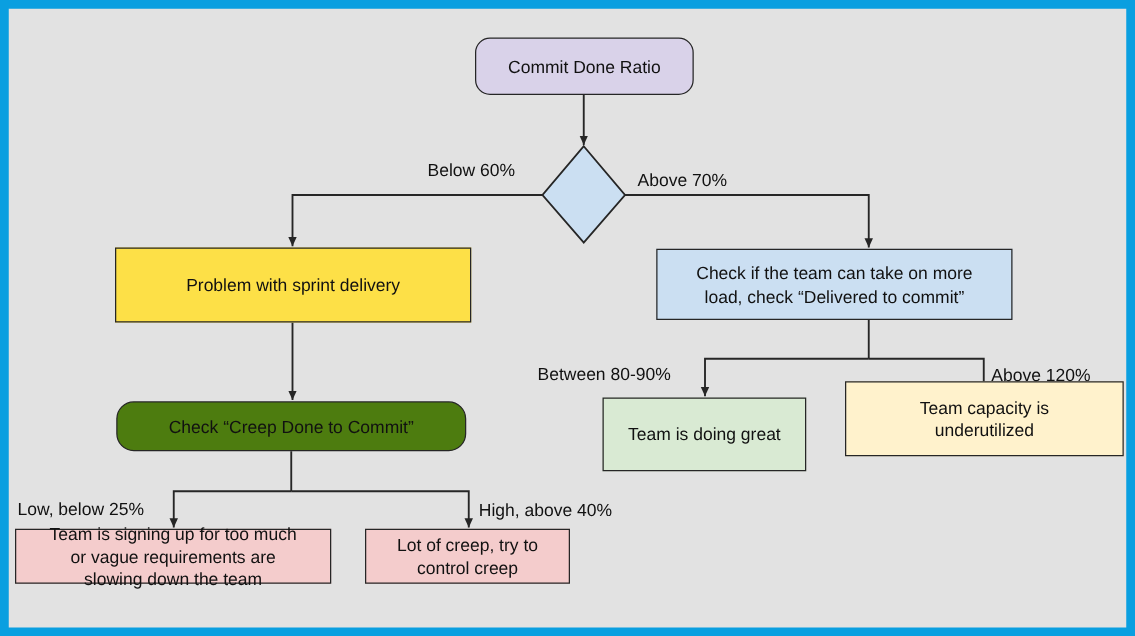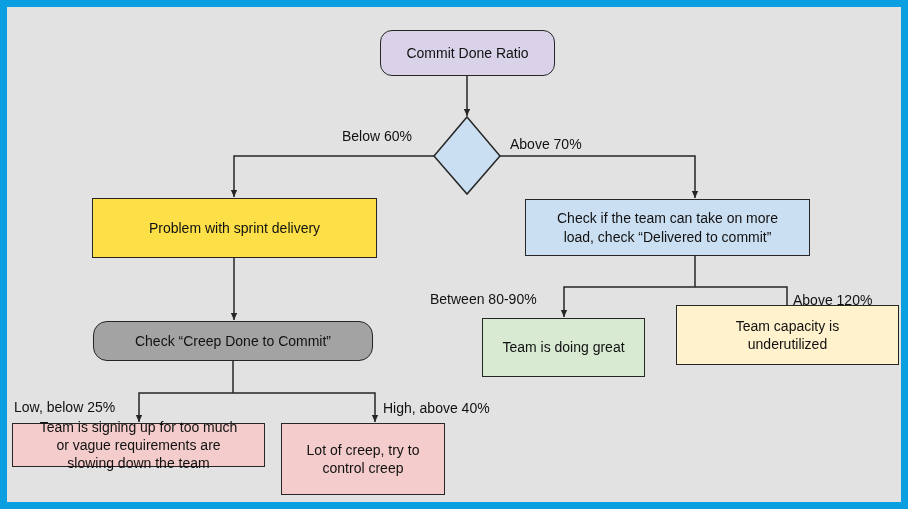--- a/index.html
+++ b/index.html
@@ -42,21 +42,21 @@
     white-space: nowrap;
     margin-left: -7px;
     margin-top: -7px;
   }
   
   #n-start        { left: 380px; top: 30px;  width: 175px; height: 46px; border-radius: 12px; }
   #n-problem      { left: 92px;  top: 198px; width: 285px; height: 60px; }
   #n-check-load   { left: 525px; top: 199px; width: 285px; height: 57px; }
   #n-check-creep  { left: 93px;  top: 321px; width: 280px; height: 40px; border-radius: 14px; }
   #n-signing-up   { left: 12px;  top: 423px; width: 253px; height: 44px; }
-  #n-lot-of-creep { left: 281px; top: 423px; width: 164px; height: 72px; }
+  #n-lot-of-creep { left: 292px; top: 423px; width: 164px; height: 44px; }
   #n-doing-great  { left: 482px; top: 318px; width: 163px; height: 59px; }
   #n-underutilized{ left: 676px; top: 305px; width: 223px; height: 60px; }
   
   #l-below-60     { left: 342px; top: 128px; }
   #l-above-70     { left: 510px; top: 136px; }
   #l-low-below-25 { left: 14px;  top: 399px; }
   #l-high-above-40{ left: 383px; top: 400px; }
   #l-between-80-90{ left: 430px; top: 291px; }
   #l-above-120    { left: 793px; top: 292px; }
 </style>
@@ -86,21 +86,21 @@
     <polygon points="467,117 500,156 467,194 434,156" stroke="#262626" stroke-width="1.5" fill="#cbdff2"></polygon>
   </svg>
 
   <div class="node" id="n-start" style="background-color: rgb(217, 210, 233);">Commit Done Ratio</div>
 
   <div class="node" id="n-problem" style="background-color: #fde047;">Problem with sprint delivery</div>
 
   <div class="node" id="n-check-load" style="background-color: rgb(203, 223, 242);">Check if the team can take on more
 load, check “Delivered to commit”</div>
 
-  <div class="node" id="n-check-creep" style="background-color: #a3a3a3;">Check “Creep Done to Commit”</div>
+  <div class="node" id="n-check-creep" style="background-color: #4d7c0f;">Check “Creep Done to Commit”</div>
 
   <div class="node" id="n-signing-up" style="background-color: rgb(244, 204, 204);">Team is signing up for too much
 or vague requirements are
 slowing down the team</div>
 
   <div class="node" id="n-lot-of-creep" style="background-color: rgb(244, 204, 204);">Lot of creep, try to
 control creep</div>
 
   <div class="node" id="n-doing-great" style="background-color: rgb(217, 234, 211);">Team is doing great</div>
 

